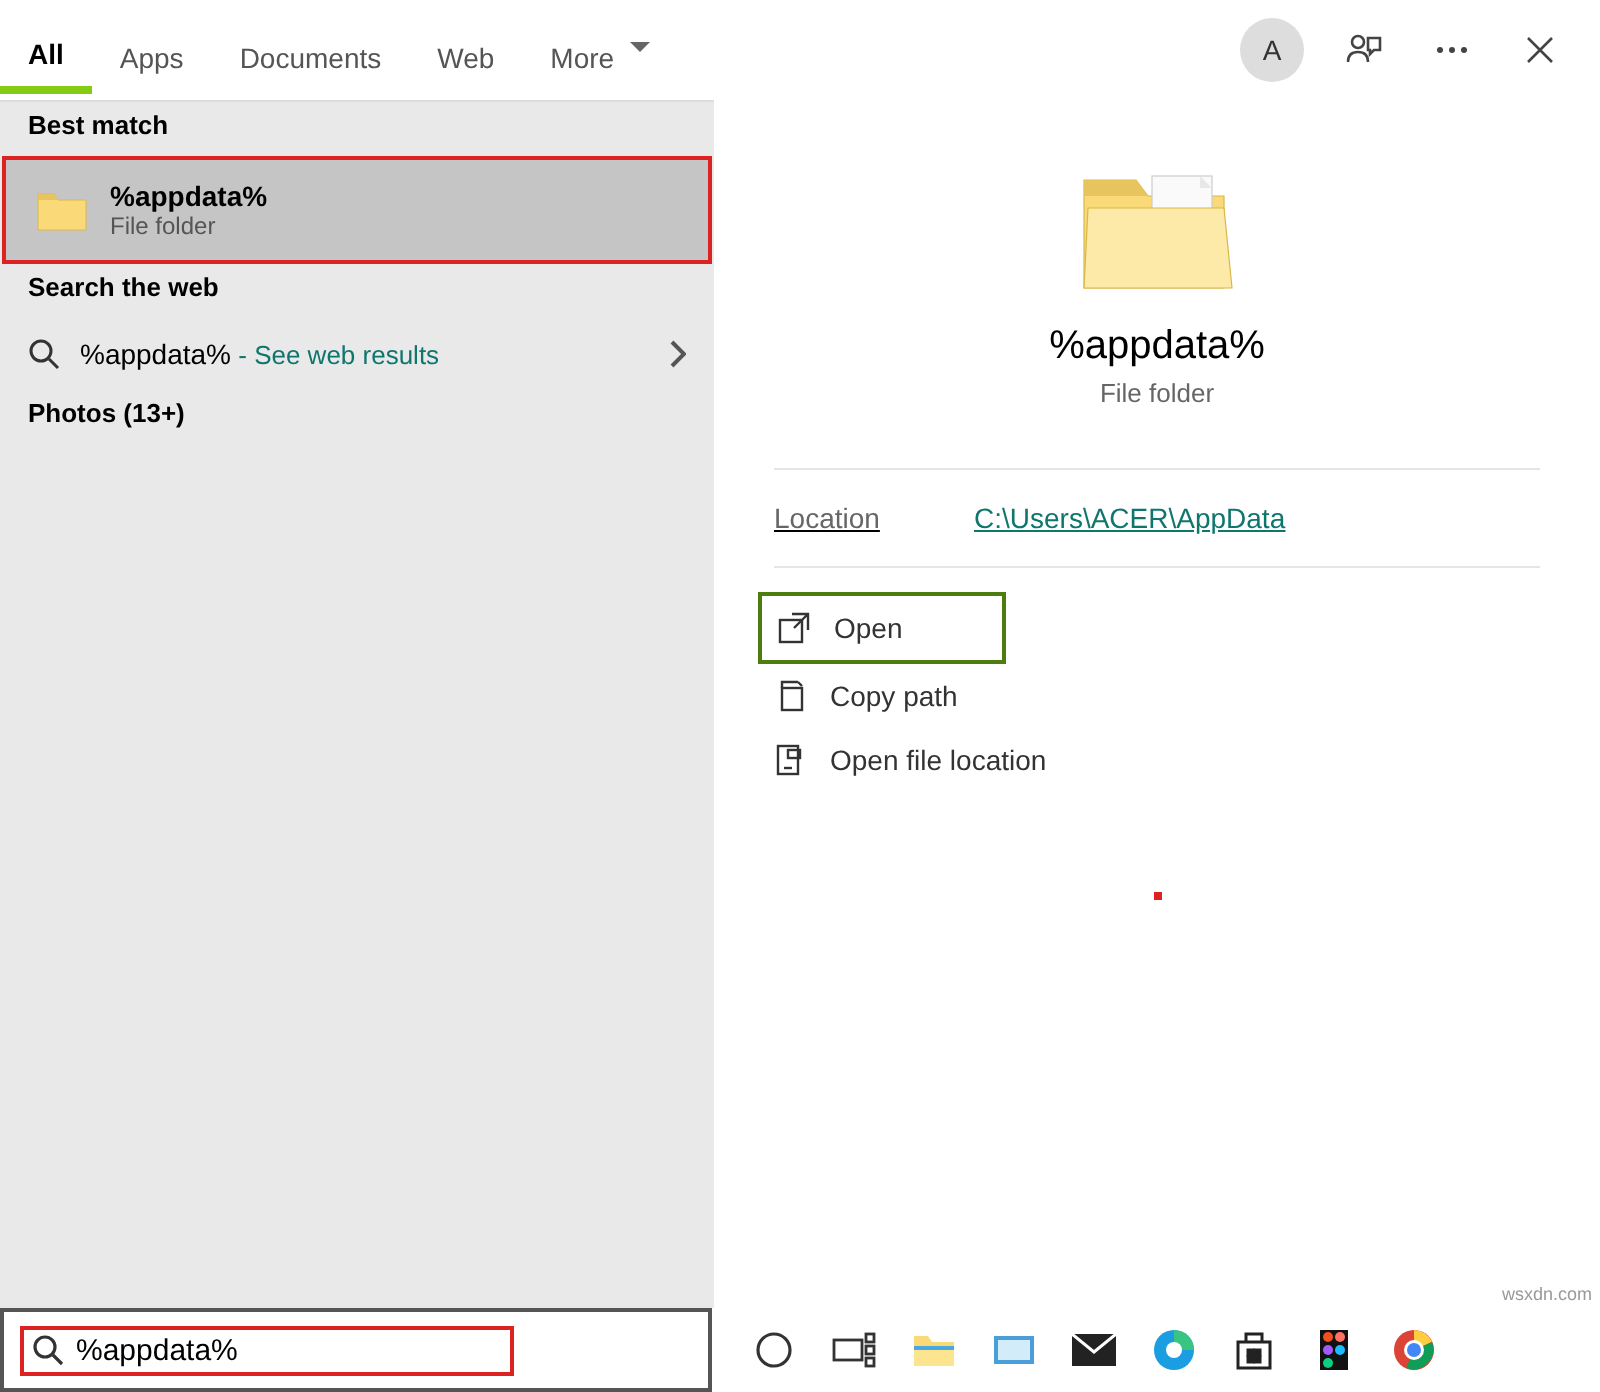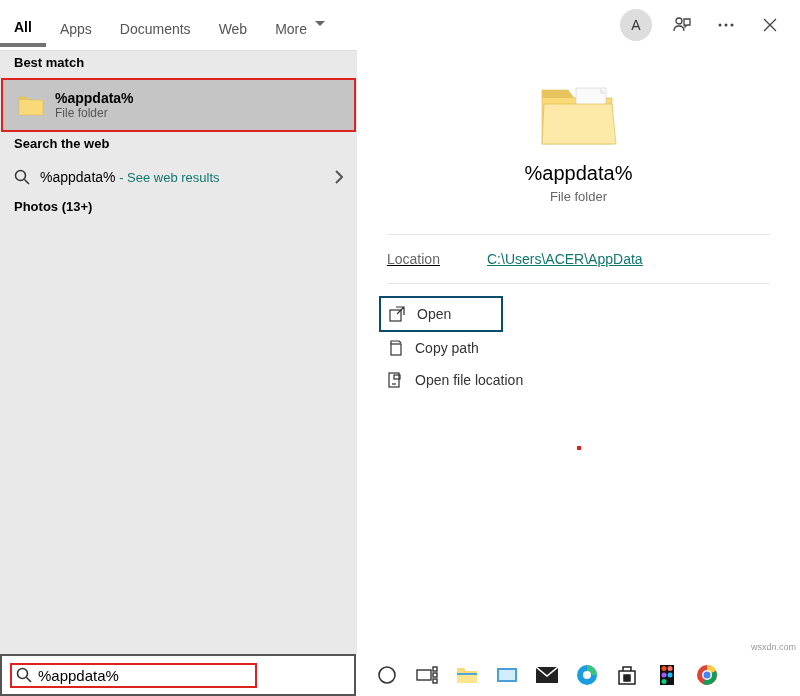--- a/index.html
+++ b/index.html
@@ -1,21 +1,21 @@
 <!DOCTYPE html>
 <html><head>
   <meta charset="utf-8">
   <style>
     * { margin: 0; padding: 0; box-sizing: border-box; font-family: "Segoe UI", Arial, sans-serif; }
     body { width: 800px; height: 696px; background: #fff; position: relative; overflow: hidden; }
     .main-window { width: 800px; height: 659px; display: flex; flex-direction: column; }
     .header { height: 50px; display: flex; align-items: center; padding: 0 12px 0 0; border-bottom: 0; }
     .tabs { display: flex; align-items: center; flex: 1; height: 100%; padding-top: 6px; }
     .tab { padding: 10px 14px 8px 14px; font-size: 14px; color: #555; cursor: pointer; }
-    .tab.active { color: #000; font-weight: bold; border-bottom: 4px solid #737373; }
+    .tab.active { color: #000; font-weight: bold; border-bottom: 4px solid #84cc16; }
     .more-tab { display: flex; gap: 8px; }
     .header-right { display: flex; align-items: center; gap: 8px; margin-left: auto; }
     .avatar { width: 32px; height: 32px; border-radius: 50%; background: #ddd; display: flex; align-items: center; justify-content: center; font-size: 14px; color: #333; margin-right: 4px; }
     .icon-btn { width: 36px; height: 36px; display: flex; align-items: center; justify-content: center; cursor: pointer; color: #444; }
     .content { flex: 1; display: flex; }
     .left-panel { width: 357px; background: #e9e9e9; display: flex; flex-direction: column; border-top: 1px solid #ddd; }
     .section-label { font-size: 13px; font-weight: 600; color: #000; padding: 4px 14px 8px 14px; }
     .result-item { display: flex; align-items: center; padding: 10px 14px; gap: 10px; }
     .result-item.selected { background: #c5c5c5; }
     .folder-icon-sm { width: 28px; height: 28px; display: flex; align-items: center; justify-content: center; }
@@ -29,21 +29,21 @@
     .web-suffix { color: #0f766e; font-size: 13px; }
     .right-panel { flex: 1; padding: 20px 30px; display: flex; flex-direction: column; }
     .preview-icon { display: flex; justify-content: center; margin-top: 14px; }
     .preview-title { text-align: center; font-size: 20px; margin-top: 14px; color: #000; }
     .preview-sub { text-align: center; font-size: 13px; color: #666; margin-top: 4px; }
     .hr { height: 1px; background: #e5e5e5; margin: 30px 0 16px 0; }
     .meta-row { display: flex; align-items: flex-start; font-size: 14px; margin-bottom: 16px; text-decoration: underline; }
     .meta-label { width: 100px; color: #666; }
     .meta-value { color: #0f766e; text-decoration: underline; }
     .action-item { display: flex; align-items: center; gap: 12px; padding: 8px 0; font-size: 14px; color: #333; }
-    .action-item.highlight { border: 2px solid #0c4a6e; padding: 8px 50px 8px 8px; width: fit-content; margin-left: -8px; }
+    .action-item.highlight { border: 2px solid #4d7c0f; padding: 8px 50px 8px 8px; width: fit-content; margin-left: -8px; }
     .red-dot { width: 4px; height: 4px; background: #d22; margin: 50px auto 0 auto; }
     .search-bar-row { position: absolute; bottom: 0; left: 0; width: 800px; height: 42px; display: flex; align-items: center; background: #fff; }
     .search-box { border: 2px solid #555; height: 42px; width: 356px; display: flex; align-items: center; padding: 0 8px; margin-left: 0; }
     .search-box .hl { border: 2px solid #d22; padding: 2px 18px 2px 4px; display: flex; align-items: center; gap: 6px; }
     .search-box input { border: none; outline: none; font-size: 15px; flex: 1; }
     .tray { flex: 1; display: flex; align-items: center; gap: 18px; padding-left: 20px; }
     .tray-icon { width: 22px; height: 22px; display: flex; align-items: center; justify-content: center; }
     svg { display: block; }
     .watermark { position: absolute; right: 4px; bottom: 44px; font-size: 9px; color: #999; }
   </style>

